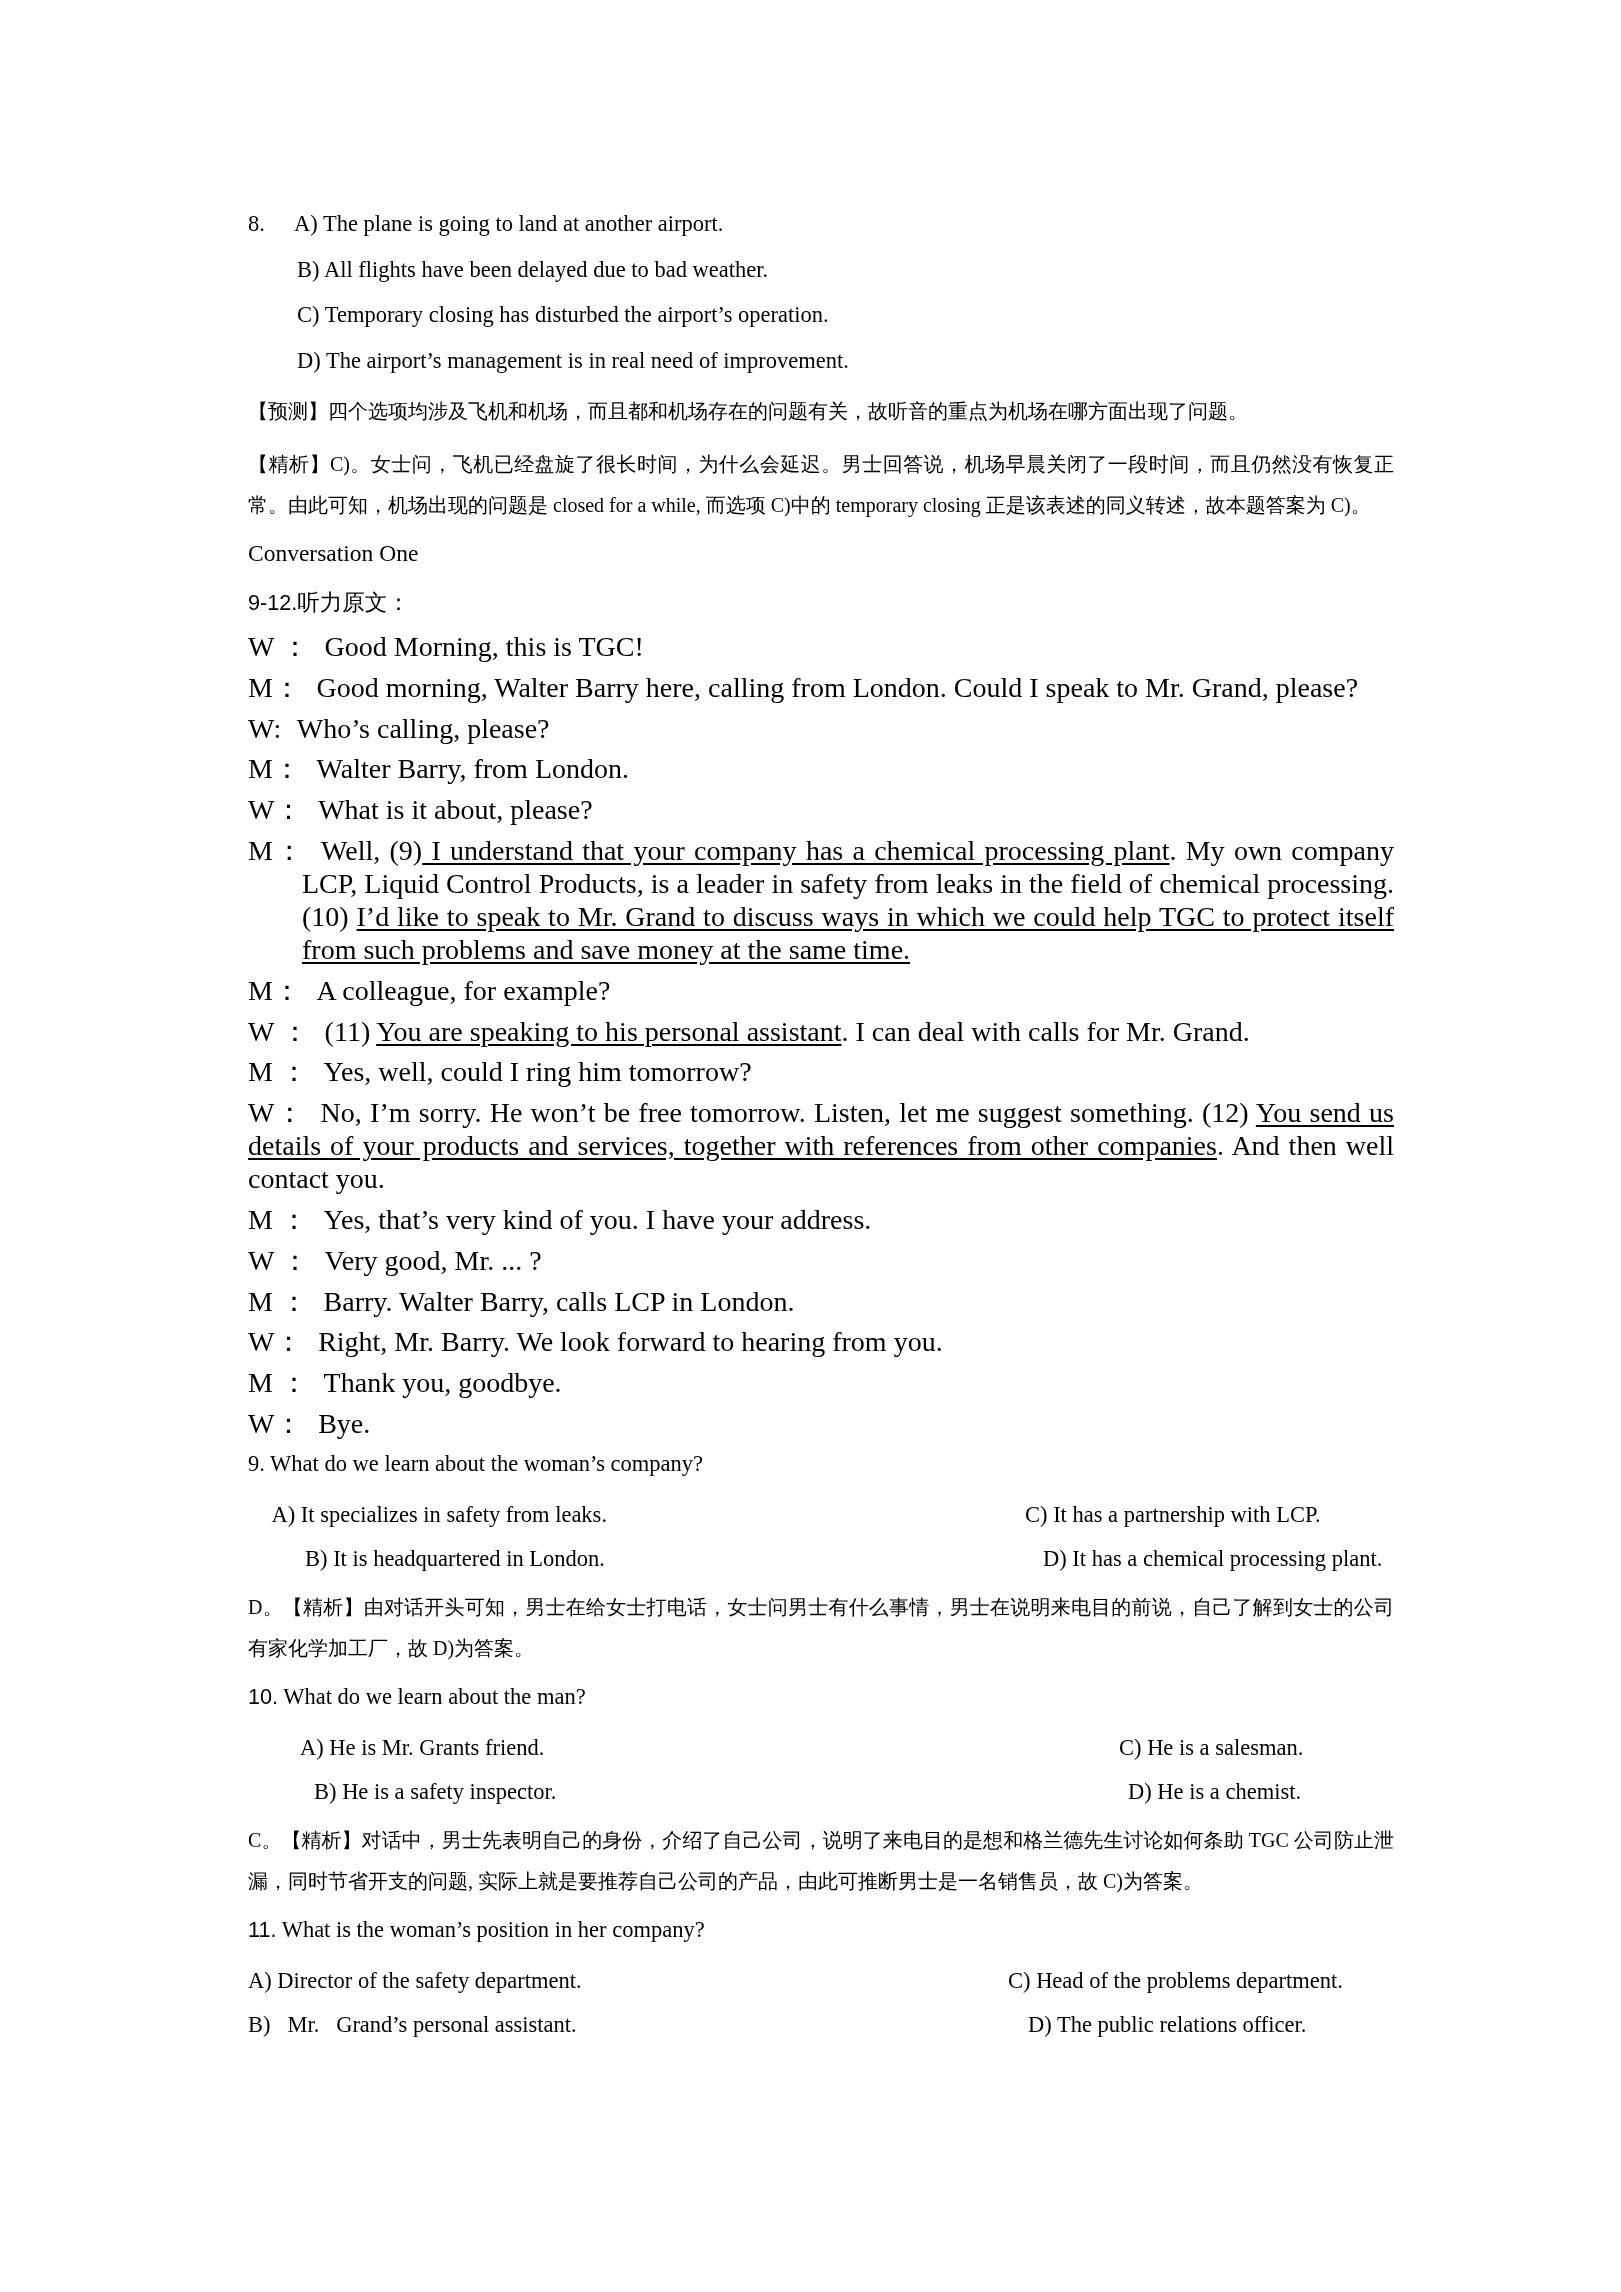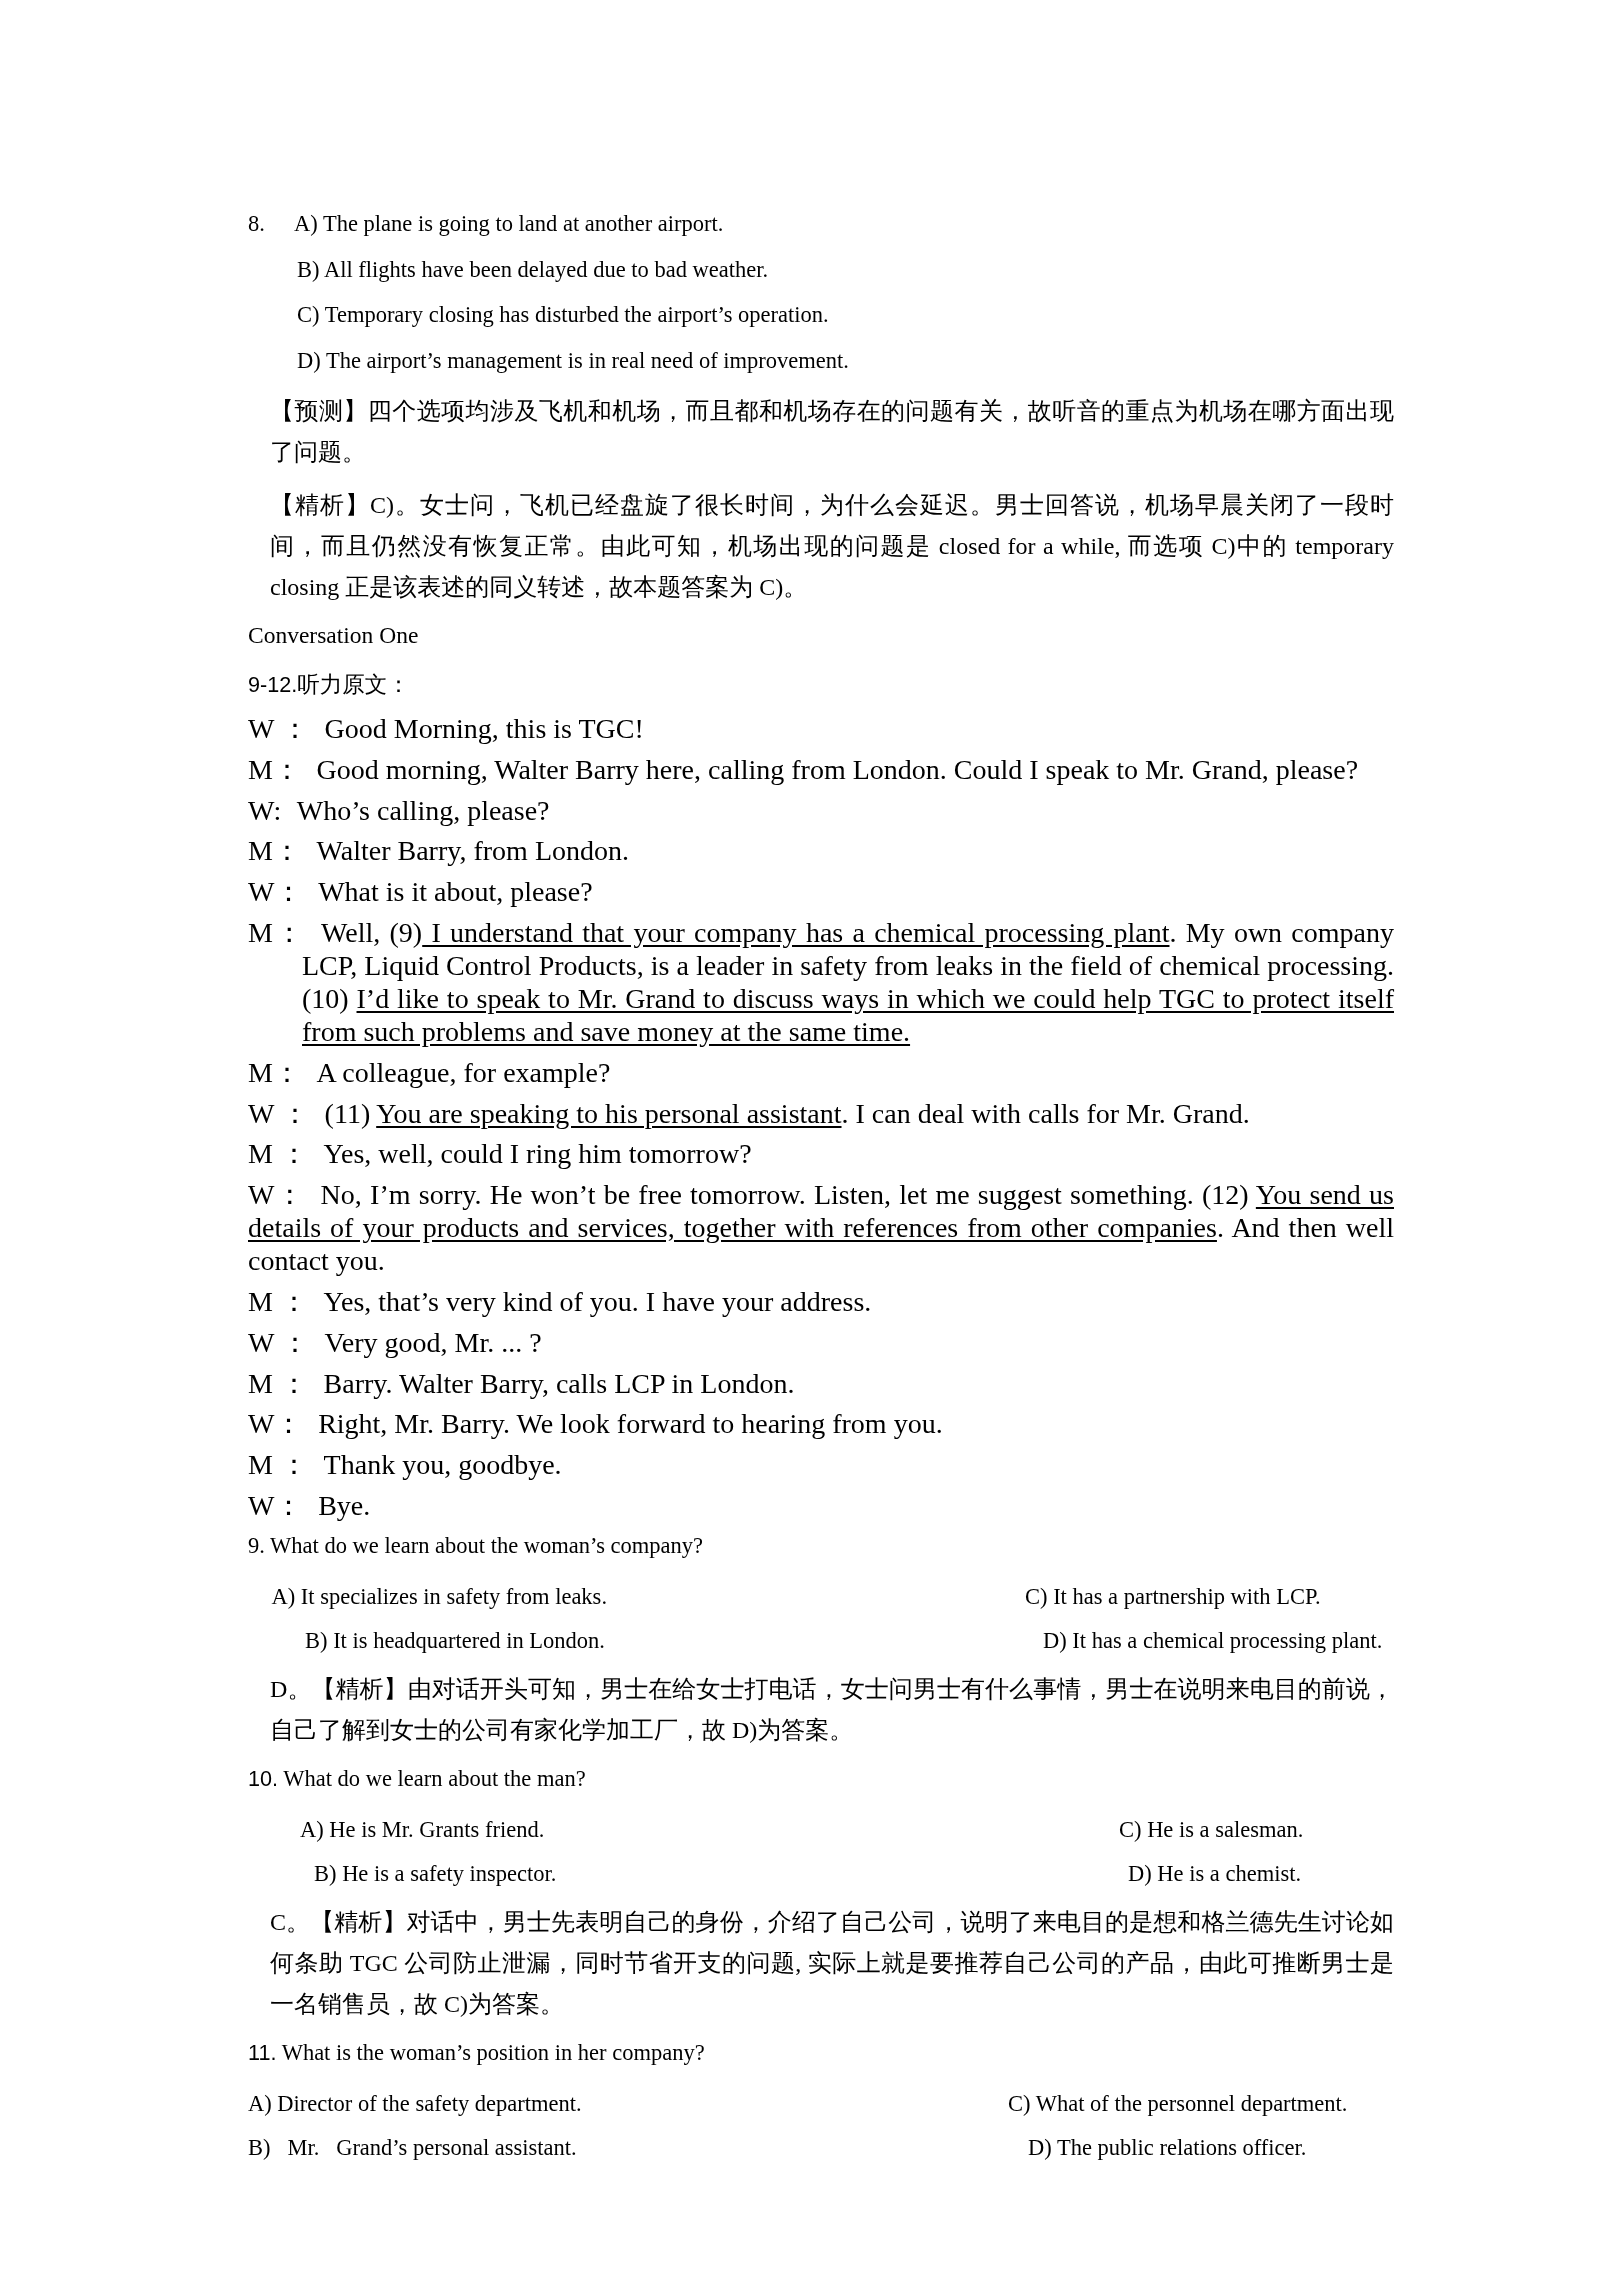--- a/index.html
+++ b/index.html
@@ -5,21 +5,21 @@
   html,body{margin:0;padding:0;}
   body{
     width:1621px;height:2293px;background:#ffffff;color:#000;
     font-family:"Liberation Serif","DejaVu Serif","DejaVu Sans",serif;
     -webkit-font-smoothing:antialiased;
   }
   .doc{box-sizing:border-box;width:1611px;padding:208px 217px 0 248px;}
   .line8{font-size:22.5px;line-height:32px;margin-bottom:13.7px;}
   .line8 .qn{display:inline-block;width:46px;}
   .line8.sub{padding-left:49px;}
-  .cn{font-size:24px;line-height:41px;text-align:justify;margin-bottom:11.8px;margin-left:22px;}
+  .cn{font-size:20px;line-height:41px;text-align:justify;margin-bottom:11.8px;}
   .heading{font-size:23.5px;line-height:32px;margin:3.9px 0 17.6px;}
   .tl{font-size:22.5px;line-height:32px;margin-bottom:11px;}
   .qnum{font-family:"Liberation Sans","DejaVu Sans",sans-serif;font-size:21.6px;}
   .dlg{font-size:28px;line-height:33px;margin-bottom:7.8px;}
   .hang{padding-left:54px;text-indent:-54px;}
   .just{text-align:justify;}
   .spk{margin-right:15.7px;}
   .u{text-decoration:underline;text-underline-offset:2.9px;}
   .stem{font-size:22.5px;line-height:32px;margin:7.8px 0 19.6px;}
   .optrow{position:relative;font-size:22.5px;line-height:32px;margin-bottom:11.8px;}
@@ -73,17 +73,17 @@
   <div class="optrow pl24"><span>A) It specializes in safety from leaks.</span><span class="rcol rx793">C) It has a partnership with LCP.</span></div>
   <div class="optrow pl58"><span>B) It is headquartered in London.</span><span class="rcol rx772">D) It has a chemical processing plant.</span></div>
   <div class="cn">D。【精析】由对话开头可知，男士在给女士打电话，女士问男士有什么事情，男士在说明来电目的前说，自己了解到女士的公司有家化学加工厂，故 D)为答案。</div>
 
   <div class="stem"><span class="qnum">10.</span><span> What do we learn about the man?</span></div>
   <div class="optrow pl53"><span>A) He is Mr. Grants friend.</span><span class="rcol rx889">C) He is a salesman.</span></div>
   <div class="optrow pl67"><span>B) He is a safety inspector.</span><span class="rcol rx898">D) He is a chemist.</span></div>
   <div class="cn">C。【精析】对话中，男士先表明自己的身份，介绍了自己公司，说明了来电目的是想和格兰德先生讨论如何条助 TGC 公司防止泄漏，同时节省开支的问题, 实际上就是要推荐自己公司的产品，由此可推断男士是一名销售员，故 C)为答案。</div>
 
   <div class="stem"><span class="qnum">11.</span><span> What is the woman’s position in her company?</span></div>
-  <div class="optrow"><span>A) Director of the safety department.</span><span class="rcol rx775">C) What of the personnel department.</span></div>
+  <div class="optrow"><span>A) Director of the safety department.</span><span class="rcol rx775">C) Head of the problems department.</span></div>
   <div class="optrow"><span class="pre">B)   Mr.   Grand’s personal assistant.</span><span class="rcol rx796">D) The public relations officer.</span></div>
 
 </div>
 
 
 </body></html>

